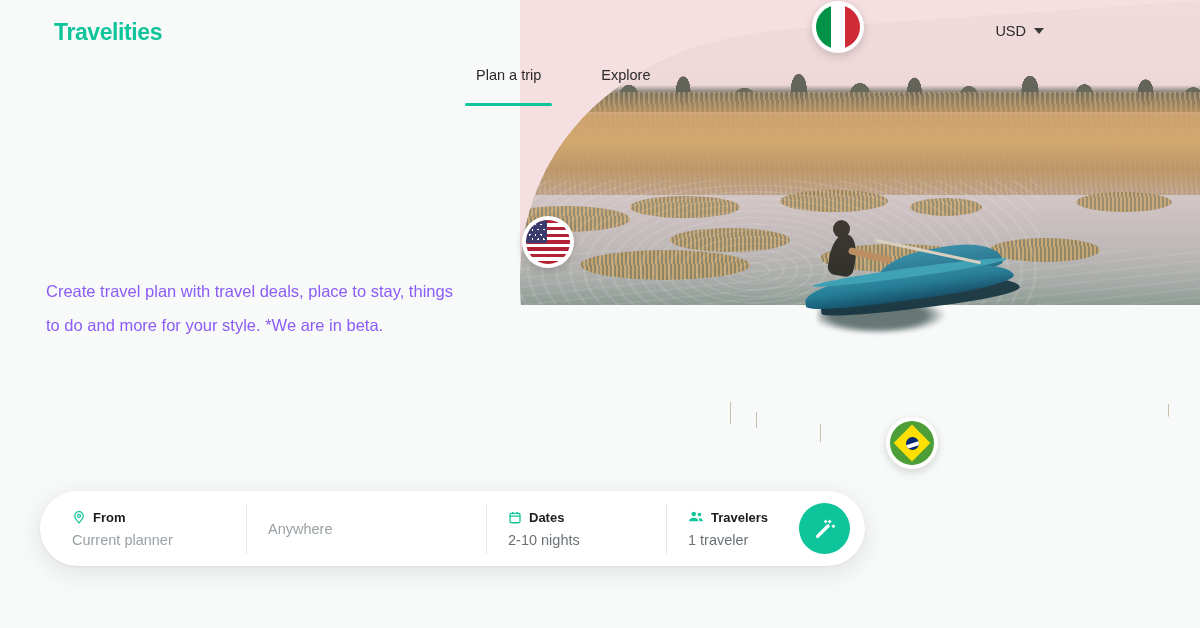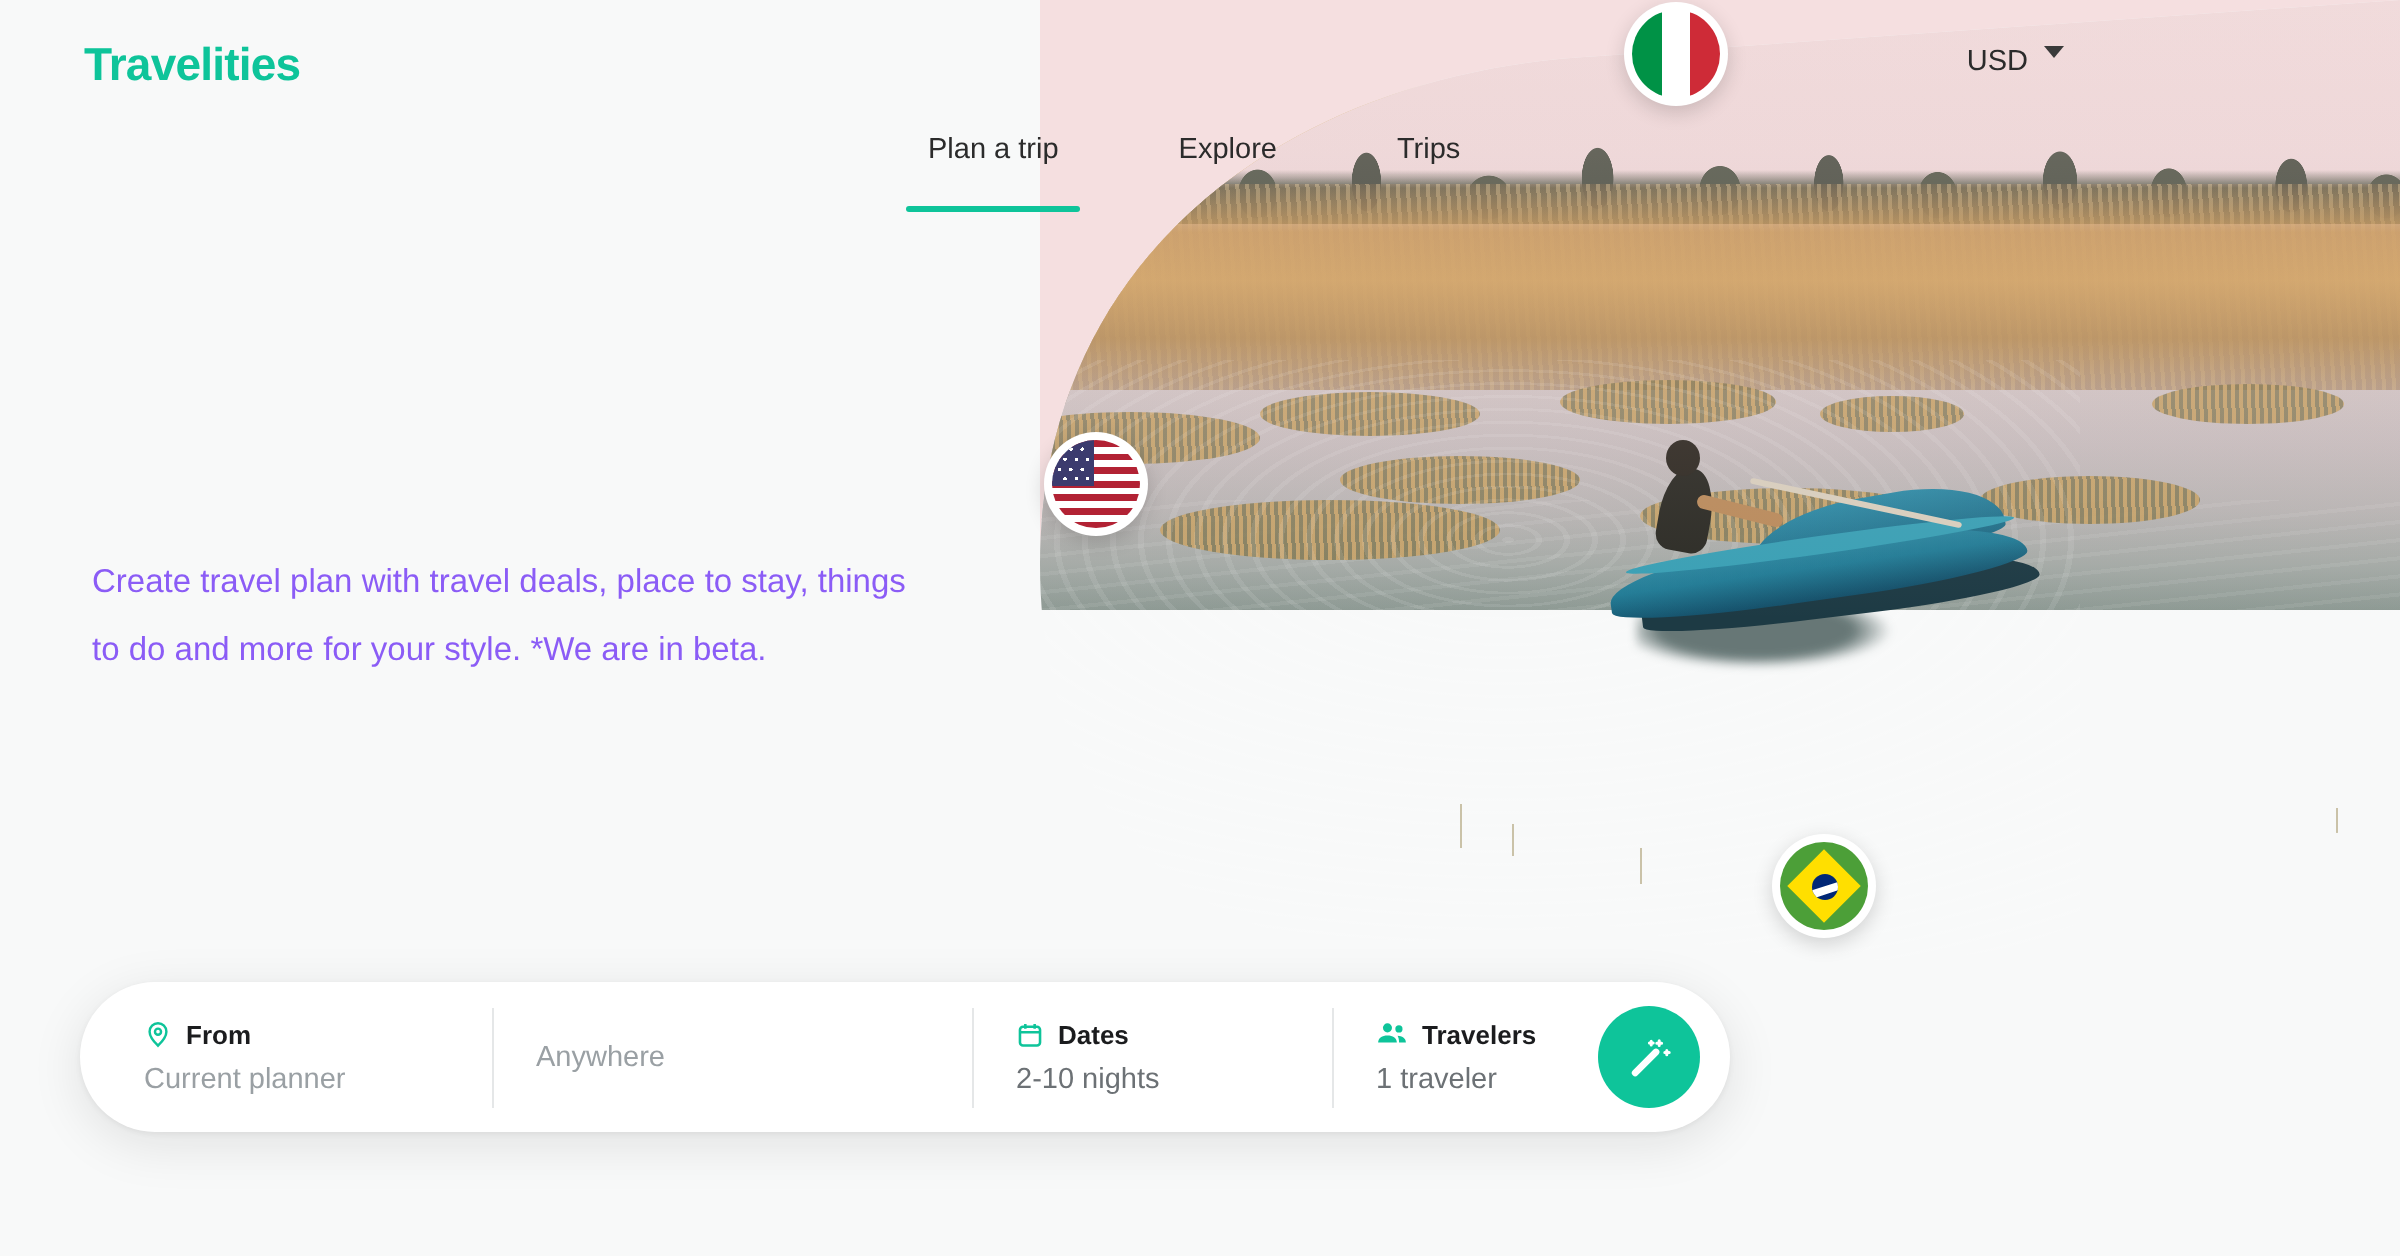--- a/index.html
+++ b/index.html
@@ -209,21 +209,21 @@
     position: absolute;
     left: 520px; top: 0;
     width: 680px; height: 300px;
     background: #f5dfe0;
     clip-path: path("M 0,282 C 0,132 120,36 280,28 L 680,0 L 680,-10 L 0,-10 Z");
     z-index: 0;
   }
 
   
   header {
-    position: absolute; top: 0; left: 0;
+    position: absolute; top: 0; left: 12px;
     width: 1184px; height: 66px;
     display: flex; align-items: center;
     z-index: 30;
   }
   #logo {
     position: absolute; left: 42px; top: 19px;
     font-size: 23px; font-weight: bold;
     color: #0ec49a; letter-spacing: -.4px;
   }
   #main-nav {
@@ -239,21 +239,21 @@
     white-space: nowrap;
   }
   .nav-item.active::after {
     content: ""; position: absolute;
     left: 19px; right: 19px; bottom: 0;
     height: 3px; background: #0ec49a;
     border-radius: 2px;
   }
   #currency {
     position: absolute; right: 152px; top: 23px;
-    display: flex; gap: 8px;
+    display: flex; align-items: center; gap: 8px;
     font-size: 14.5px; color: #2b2b2b; cursor: pointer;
   }
   .caret {
     width: 0; height: 0;
     border-left: 5px solid transparent;
     border-right: 5px solid transparent;
     border-top: 6px solid #3a3a3a;
   }
   #signin {
     position: absolute; right: 24px; top: 15px;
@@ -450,21 +450,20 @@
     </div>
   </div>
 </div>
 
 <header>
   <div id="logo">Travelities</div>
 
   <nav id="main-nav">
     <div class="nav-item active">Plan a trip</div>
     <div class="nav-item">Explore</div>
-    <div class="nav-item">Trips</div>
   </nav>
 
   <div id="currency">
     <span>USD</span>
     <span class="caret"></span>
   </div>
 
 </header>
 
 <div class="flag-badge" id="flag-it">

